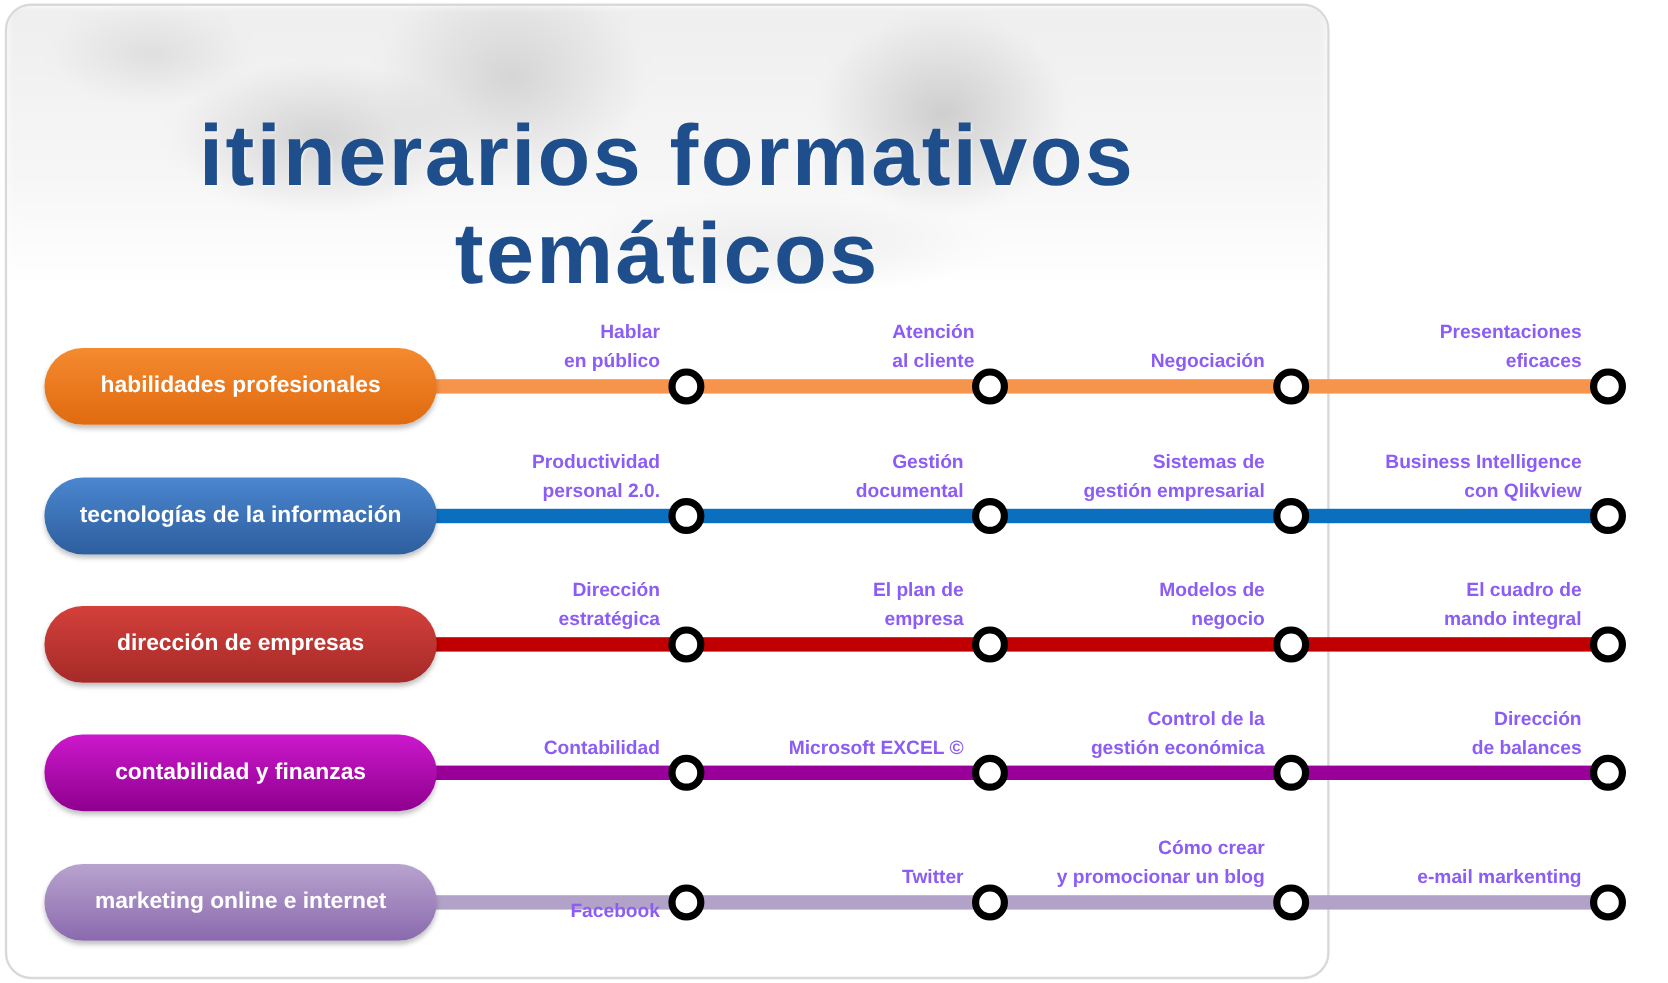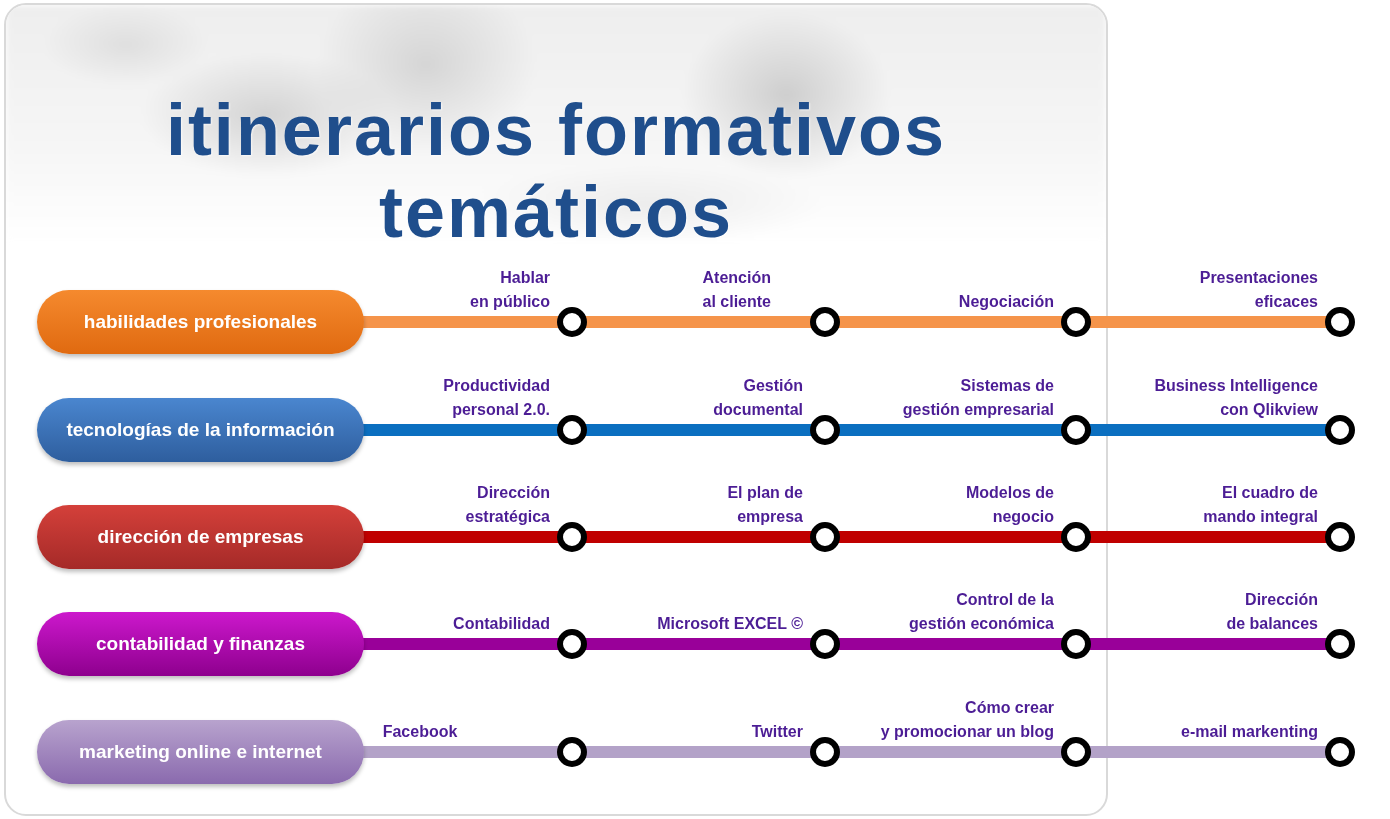--- a/index.html
+++ b/index.html
@@ -39,42 +39,42 @@
   .track {
     position: absolute; left: 360px; width: 980px; height: 12px;
   }
   .station {
     position: absolute; width: 30px; height: 30px; border-radius: 50%;
     background: #ffffff; border: 6px solid #000000;
   }
   .label {
     position: absolute; width: 260px; text-align: right;
     font-family: "Liberation Sans", sans-serif; font-weight: bold; font-size: 16px;
-    line-height: 24px; color: #4c1d95;
+    line-height: 24px; color: #8b5cf6;
   }
 </style>
 </head>
 <body>
 
 <div class="frame">
   <div class="banner"></div>
   <div class="title" style="color: rgb(31, 78, 140);">itinerarios formativos temáticos</div>
 </div>
 
 <div id="routes">
     <div class="row" style="top: 0px; height: 819px;">
       <div class="track" style="top: 316px; width: 980px; background: rgb(245, 148, 74);"></div>
       <div class="pill" style="top: 290px; background: linear-gradient(rgb(245, 138, 46) 0%, rgb(224, 106, 16) 100%);">habilidades profesionales</div>
       <div class="station" style="left: 557px; top: 307px;"></div>
       <div class="label" style="left: 290px; top: 266px;">
         <div style="min-height: 24px;">Hablar</div>
         <div>en público</div>
       </div>
       <div class="station" style="left: 810px; top: 307px;"></div>
-      <div class="label" style="left: 511px; top: 266px;">
+      <div class="label" style="left: 552px; top: 266px;">
         <div style="min-height: 24px;">Atención</div>
         <div>al cliente</div>
       </div>
       <div class="station" style="left: 1061px; top: 307px;"></div>
       <div class="label" style="left: 794px; top: 266px;">
         <div style="min-height: 24px;"></div>
         <div>Negociación</div>
       </div>
       <div class="station" style="left: 1325px; top: 307px;"></div>
       <div class="label" style="left: 1058px; top: 266px;">
@@ -151,21 +151,21 @@
       <div class="station" style="left: 1325px; top: 629px;"></div>
       <div class="label" style="left: 1058px; top: 588px;">
         <div style="min-height: 24px;">Dirección</div>
         <div>de balances</div>
       </div>
     </div>
     <div class="row" style="top: 0px; height: 819px;">
       <div class="track" style="top: 746px; width: 980px; background: rgb(179, 162, 200);"></div>
       <div class="pill" style="top: 720px; background: linear-gradient(rgb(184, 163, 206) 0%, rgb(138, 106, 174) 100%);">marketing online e internet</div>
       <div class="station" style="left: 557px; top: 737px;"></div>
-      <div class="label" style="left: 290px; top: 696px; text-align: center;">
+      <div class="label" style="left: 290px; top: 724px;">
         <div style="min-height: 24px;"></div>
         <div>Facebook</div>
       </div>
       <div class="station" style="left: 810px; top: 737px;"></div>
       <div class="label" style="left: 543px; top: 696px;">
         <div style="min-height: 24px;"></div>
         <div>Twitter</div>
       </div>
       <div class="station" style="left: 1061px; top: 737px;"></div>
       <div class="label" style="left: 794px; top: 696px;">

